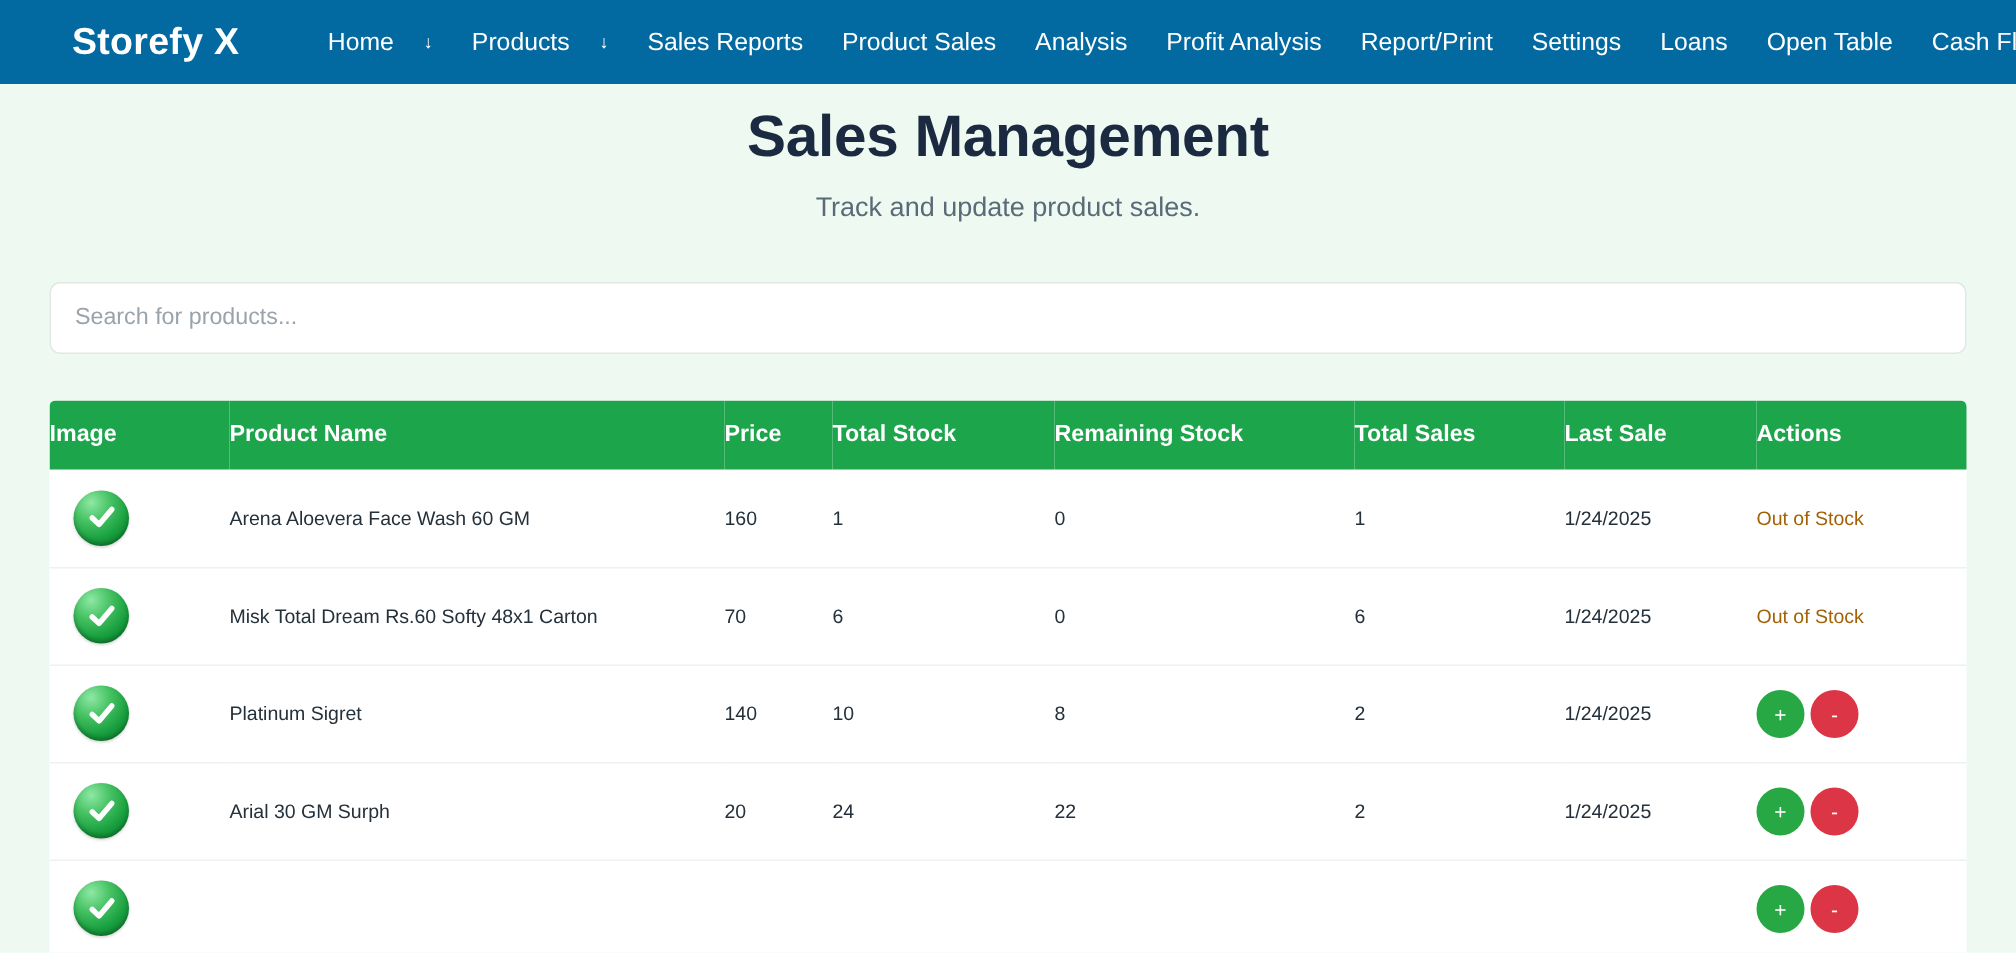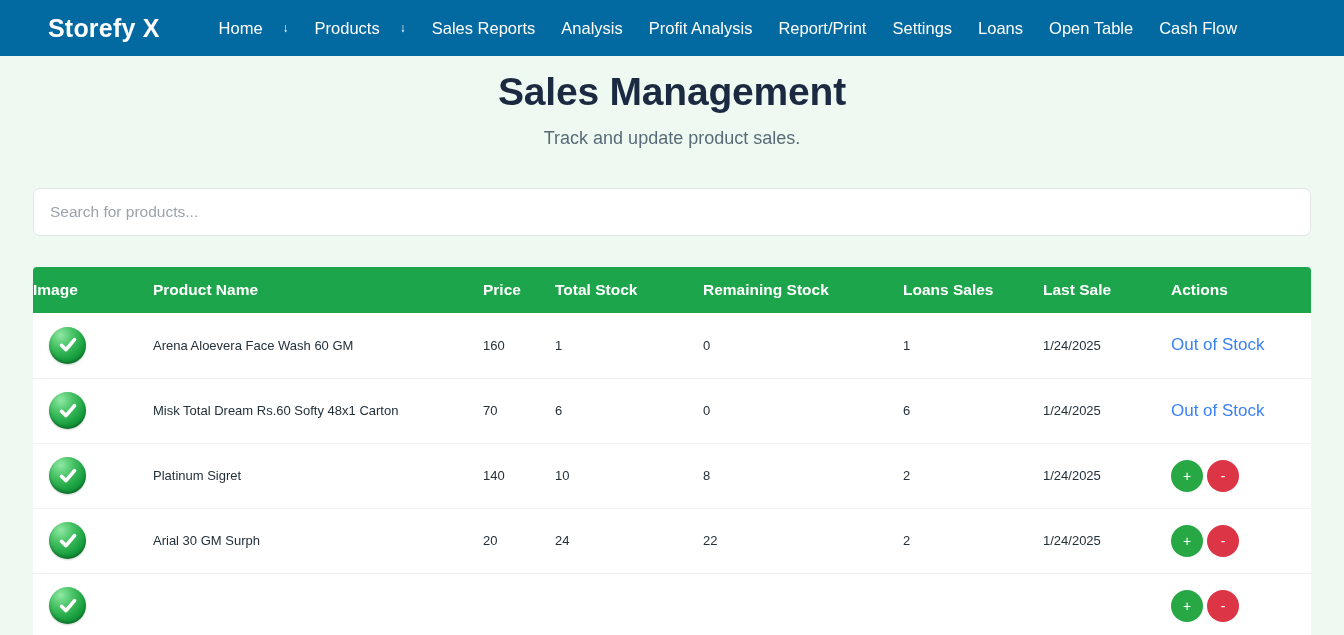--- a/index.html
+++ b/index.html
@@ -121,21 +121,21 @@
     background:
       radial-gradient(circle at 32% 22%, #8ee8a4 0%, #45c162 34%, #179e3e 66%, #0e7a2e 100%);
     box-shadow: inset 0 -2px 3px rgba(0,0,0,.25), 0 1px 2px rgba(0,0,0,.18);
     display: inline-flex;
     align-items: center;
     justify-content: center;
     position: relative;
   }
   .check-icon svg { display: block; }
 
-  .stock-text { color: #3b82f6; font-size: 17px; }
+  .stock-text { color: #a16207; font-size: 13px; }
 
   .actions-cell { white-space: nowrap; }
   .btn-circle {
     width: 32px; height: 32px;
     border-radius: 50%;
     border: none;
     color: #ffffff;
     font-size: 14px;
     line-height: 1;
     cursor: pointer;
@@ -172,20 +172,23 @@
       <div class="nav-link">
         <span>Home</span>
         <span class="caret">↓</span>
       </div>
       <div class="nav-link">
         <span>Products</span>
         <span class="caret">↓</span>
       </div>
       <div class="nav-link">
         <span>Sales Reports</span>
+      </div>
+      <div class="nav-link">
+        <span>Product Sales</span>
       </div>
       <div class="nav-link">
         <span>Analysis</span>
       </div>
       <div class="nav-link">
         <span>Profit Analysis</span>
       </div>
       <div class="nav-link">
         <span>Report/Print</span>
       </div>
@@ -225,21 +228,21 @@
       <col class="col-lsale">
         <col class="col-action">
     </colgroup>
     <thead>
       <tr id="headrow">
           <th>Image</th>
           <th>Product Name</th>
           <th>Price</th>
           <th>Total Stock</th>
           <th>Remaining Stock</th>
-          <th>Loans Sales</th>
+          <th>Total Sales</th>
           <th>Last Sale</th>
           <th>Actions</th>
         </tr>
     </thead>
     <tbody id="bodyrows">
         <tr>
           <td><div class="check-icon">
               <svg width="22" height="22" viewBox="0 0 22 22">
                 <path d="M4.5 11.3 L9 15.6 L17.5 5.6" stroke="#ffffff" stroke-width="3.6" fill="none" stroke-linecap="round" stroke-linejoin="round"></path>
               </svg>

